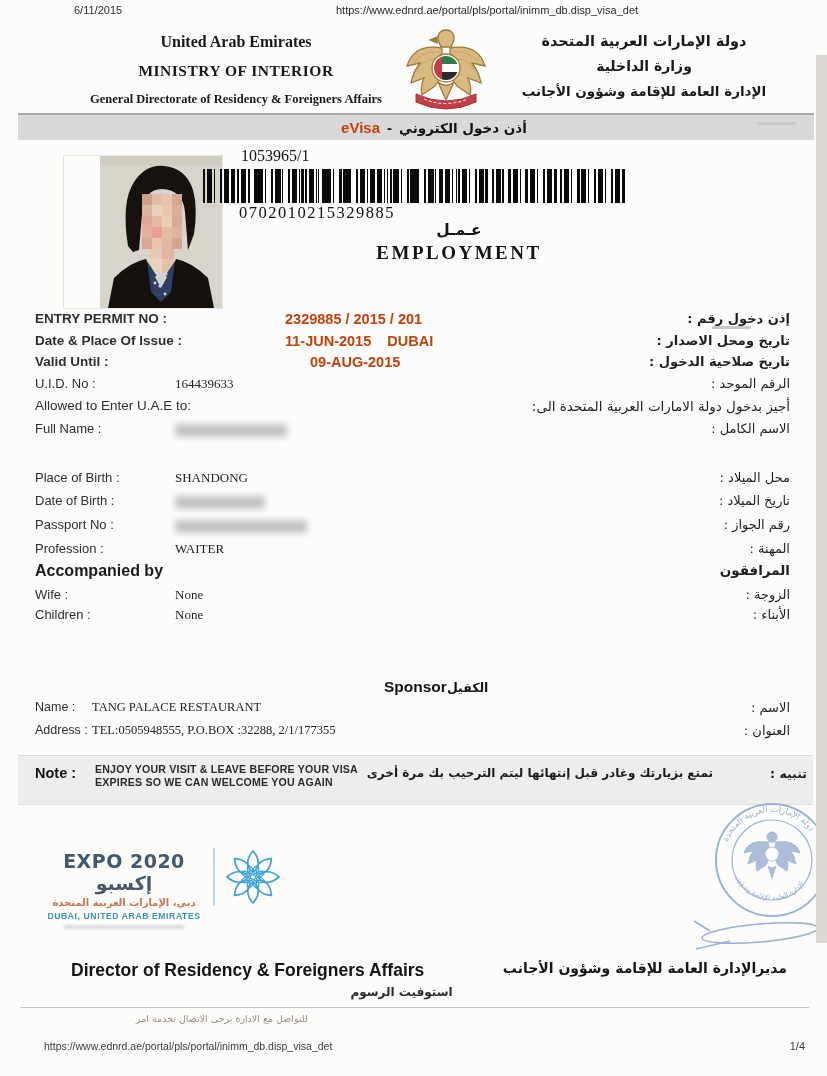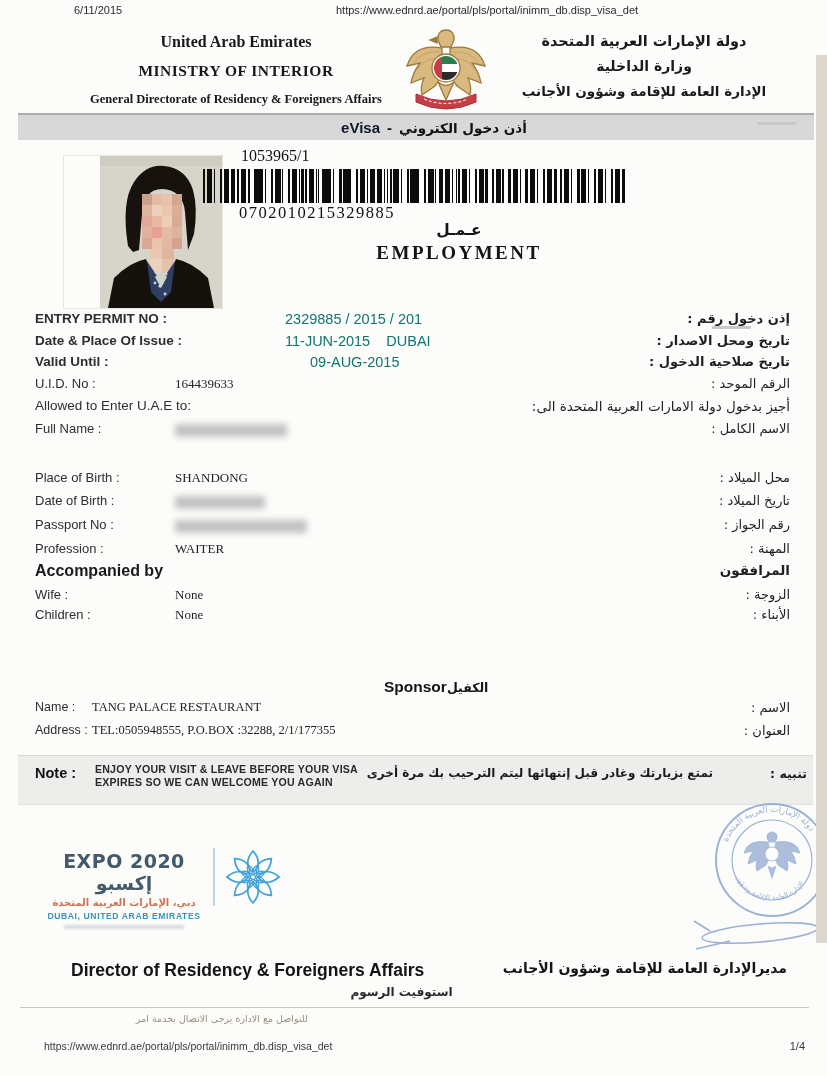--- a/index.html
+++ b/index.html
@@ -20,21 +20,21 @@
   .hd-en .l2{font-size:15.5px;letter-spacing:.5px;margin-bottom:12px;}
   .hd-en .l3{font-size:12.5px;}
   .hd-ar{right:28px;top:33px;width:310px;text-align:center;font-family:"DejaVu Sans",sans-serif;font-weight:bold;color:#1a1a1a;}
   .hd-ar .l1{font-size:14.5px;margin-bottom:9px;}
   .hd-ar .l2{font-size:14px;margin-bottom:9px;}
   .hd-ar .l3{font-size:13.5px;}
   .emblem{left:364px;top:28px;}
   
   .banner{left:18px;top:113px;right:13px;height:25px;background:#d8d8d8;border-top:2px solid #a9adb3;
           display:flex;align-items:center;justify-content:center;gap:7px;font-weight:bold;}
-  .banner .en{font-size:15px;color:#0f172a;}
+  .banner .en{font-size:15px;color:#c2410c;}
   .banner .dash{font-size:15px;color:#111;}
   .banner .ar{font-size:13.5px;font-family:"DejaVu Sans",sans-serif;color:#111;}
   
   .photo{left:63px;top:155px;width:122px;height:152px;border:1px solid #e7e5df;}
   .file-no{left:205px;top:147px;font-family:"Liberation Serif",serif;font-size:16px;color:#111;}
   .barcode{left:203px;top:169px;width:386px;height:34px;
     background:
       repeating-linear-gradient(90deg,#0b0b0b 0 2px,transparent 2px 4px,#0b0b0b 4px 9px,transparent 9px 11px,#0b0b0b 11px 12px,transparent 12px 17px),
       repeating-linear-gradient(90deg,#0b0b0b 0 1px,transparent 1px 6px,#0b0b0b 6px 9px,transparent 9px 14px,transparent 14px 23px);
   }
@@ -42,21 +42,21 @@
   .vtype{left:303px;top:221px;width:240px;text-align:center;}
   .vtype .ar{font-family:"DejaVu Sans",sans-serif;font-weight:bold;font-size:15.5px;color:#151515;}
   .vtype .en{font-family:"Liberation Serif",serif;font-weight:bold;font-size:19px;letter-spacing:2.5px;color:#151515;margin-top:3px;}
   
   .frow{position:absolute;left:35px;right:37px;height:20px;}
   .flab{position:absolute;left:0;font-size:13px;color:#2e2e2e;}
   .fval{position:absolute;left:140px;font-family:"Liberation Serif",serif;font-size:13px;color:#222;white-space:pre;}
   .flar{position:absolute;right:0;font-family:"DejaVu Sans",sans-serif;font-size:13px;color:#1f1f1f;direction:rtl;}
   .b{font-weight:bold;}
   .frow.head .flab{font-weight:bold;font-size:13.5px;}
-  .frow.head .fval{left:250px;font-family:"Liberation Sans",sans-serif;font-weight:normal;font-size:14.5px;color:#0f766e;}
+  .frow.head .fval{left:250px;font-family:"Liberation Sans",sans-serif;font-weight:bold;font-size:14.5px;color:#c2410c;}
   .frow.head .flar{font-weight:bold;}
   .sec-title{font-weight:bold;font-size:16px;color:#1a1a1a;}
   .redact{display:inline-block;height:13px;background:#c2c2c2;filter:blur(3px);border-radius:2px;vertical-align:middle;}
   
   .sponsor-head{left:348px;top:678px;display:flex;align-items:baseline;}
   .sponsor-head .en{font-weight:bold;font-size:15.5px;color:#151515;}
   .sponsor-head .ar{font-family:"DejaVu Sans",sans-serif;font-weight:bold;font-size:12.5px;color:#151515;}
   .srow .flab{font-size:12.5px;}
   .srow .fval{left:57px;font-size:12.5px;}
   

